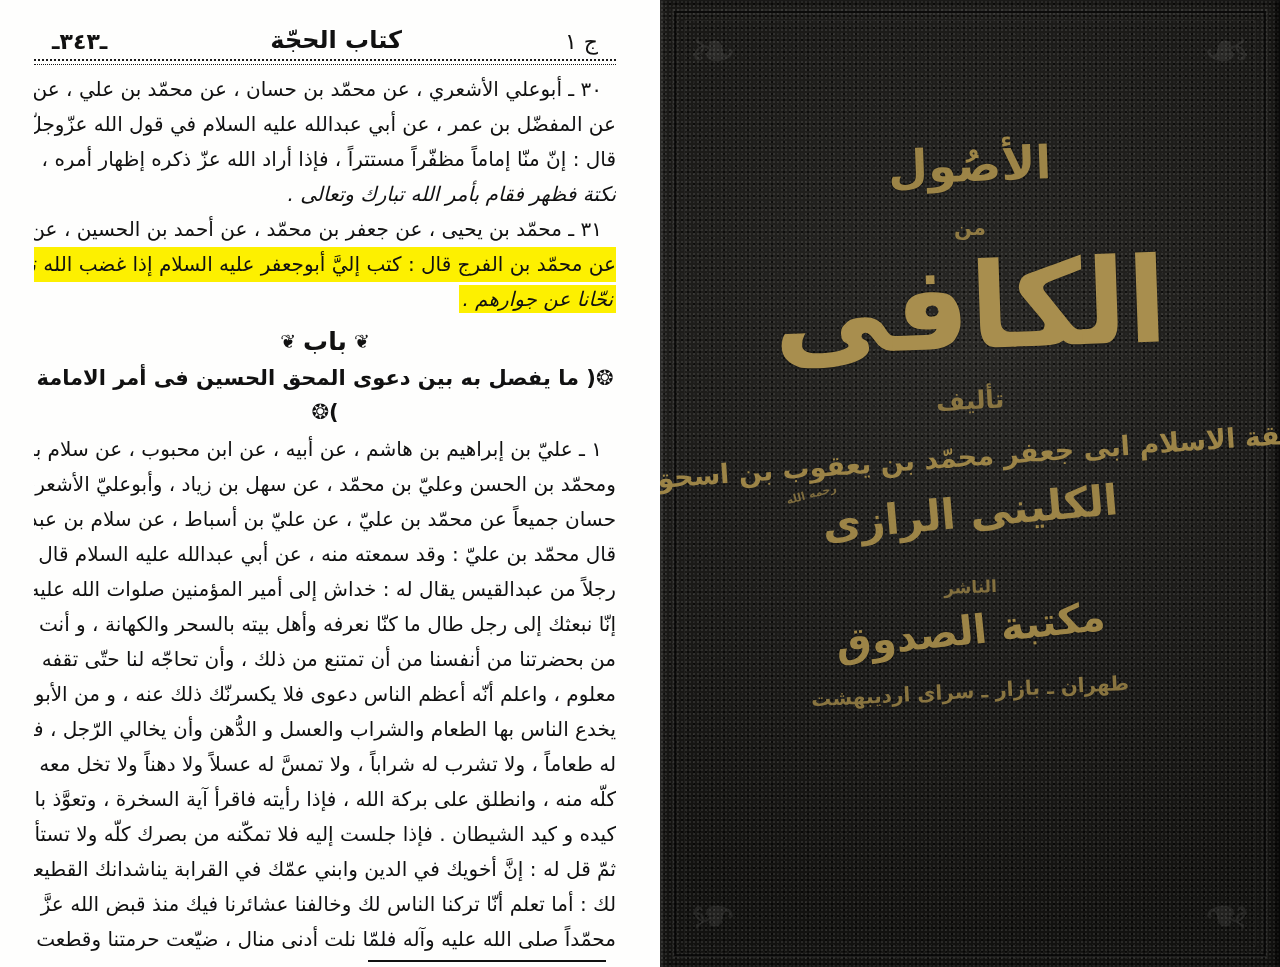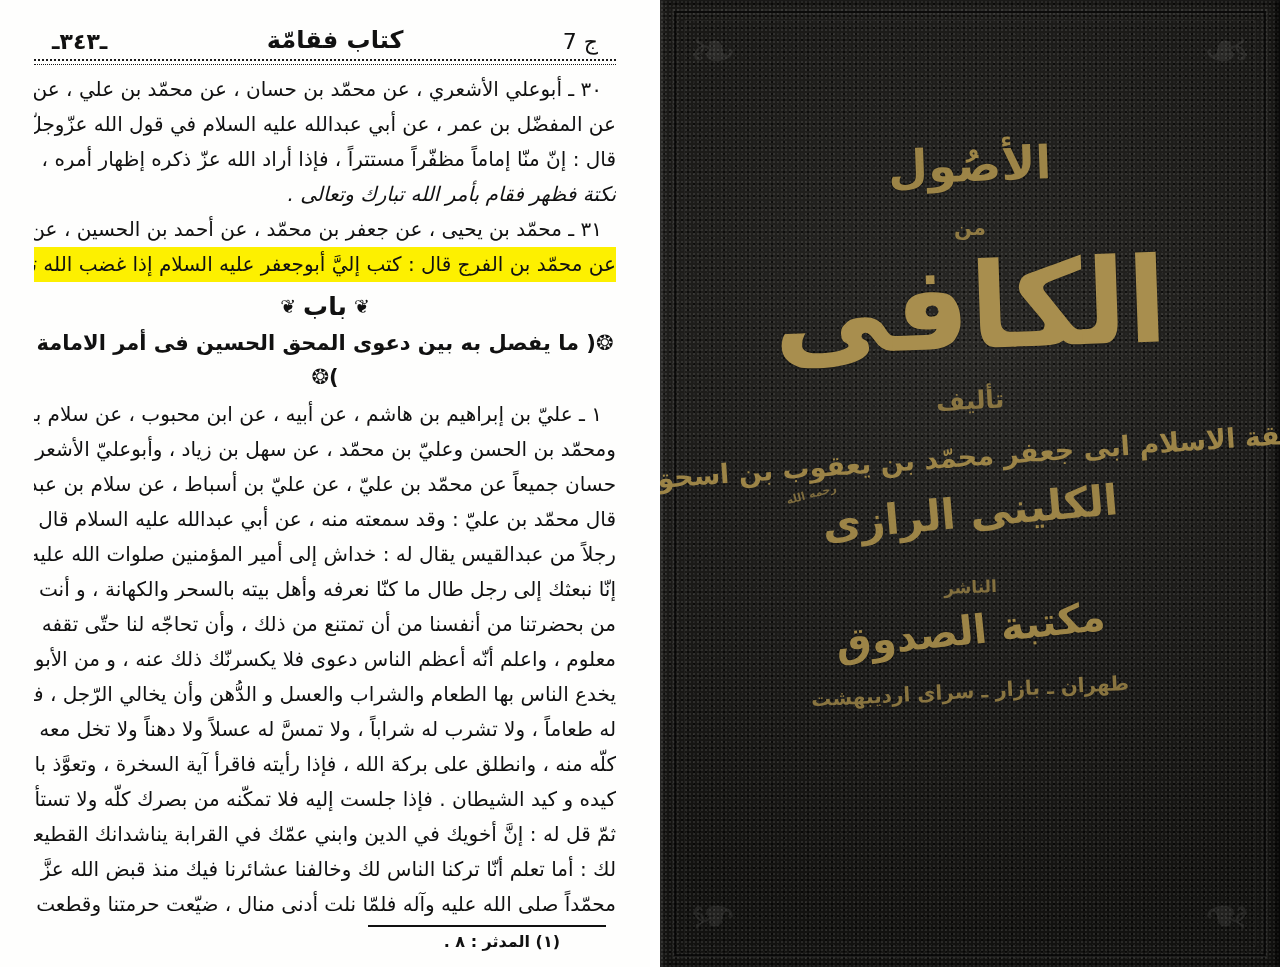--- a/index.html
+++ b/index.html
@@ -76,36 +76,37 @@
   .c-address{margin-top:26px;font-size:20px;font-weight:bold;transform:rotate(-3deg);opacity:0.85;}
 </style>
 </head>
 <body>
 
 <div class="stage">
 
   <div class="page">
 
     <div class="hdr">
-      <span class="vol">ج 7</span>
-      <span class="btitle">كتاب فقامّة</span>
+      <span class="vol">ج ١</span>
+      <span class="btitle">كتاب الحجّة</span>
       <span class="pnum">ـ٣٤٣ـ</span>
     </div>
     <div class="rule"></div>
 
     <div>
       <div class="ln indent">٣٠ ـ أبوعلي الأشعري ، عن محمّد بن حسان ، عن محمّد بن علي ، عن عبدالله بن القاسم</div>
       <div class="ln">عن المفضّل بن عمر ، عن أبي عبدالله عليه السلام في قول الله عزّوجلّ : « فإذا نقر في الناقور (١) »</div>
       <div class="ln">قال : إنّ منّا إماماً مظفّراً مستتراً ، فإذا أراد الله عزّ ذكره إظهار أمره ، نكت في قلبه</div>
       <div class="ln end">نكتة فظهر فقام بأمر الله تبارك وتعالى .</div>
     </div>
 
     <div>
       <div class="ln indent">٣١ ـ محمّد بن يحيى ، عن جعفر بن محمّد ، عن أحمد بن الحسين ، عن محمّد بن عبدالله</div>
       <div class="ln hl">عن محمّد بن الفرج قال : كتب إليَّ أبوجعفر عليه السلام إذا غضب الله تبارك وتعالى على خلقه</div>
+      <div class="ln end hl-inline"><span class="hl">نحّانا عن جوارهم .</span></div>
     </div>
 
     <div class="bab">
       <span class="orn">❦</span><span>باب</span><span class="orn">❦</span>
     </div>
     <div class="chapter">❂( ما يفصل به بين دعوى المحق الحسين فى أمر الامامة )❂</div>
 
     <div>
       <div class="ln indent">١ ـ عليّ بن إبراهيم بن هاشم ، عن أبيه ، عن ابن محبوب ، عن سلام بن عبدالله</div>
       <div class="ln">ومحمّد بن الحسن وعليّ بن محمّد ، عن سهل بن زياد ، وأبوعليّ الأشعريّ ، عن محمّد بن</div>

